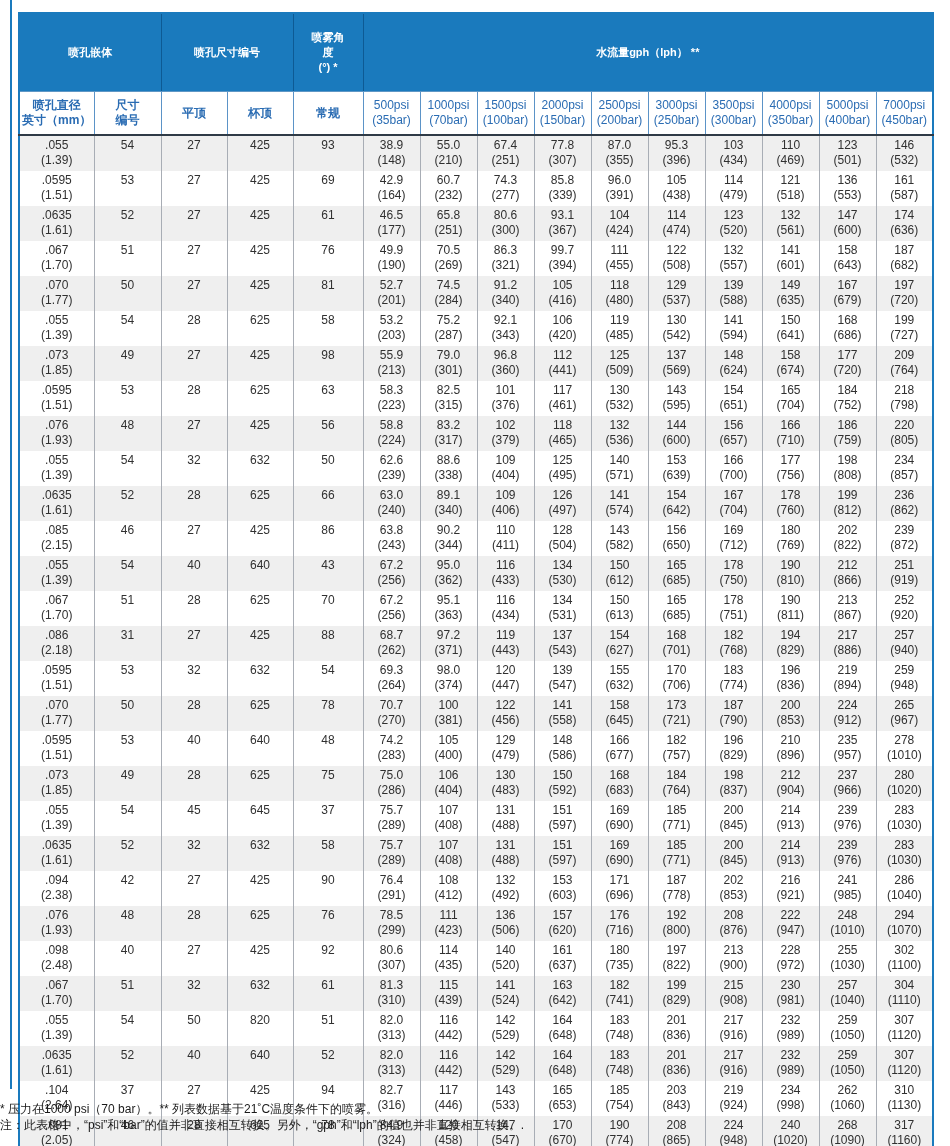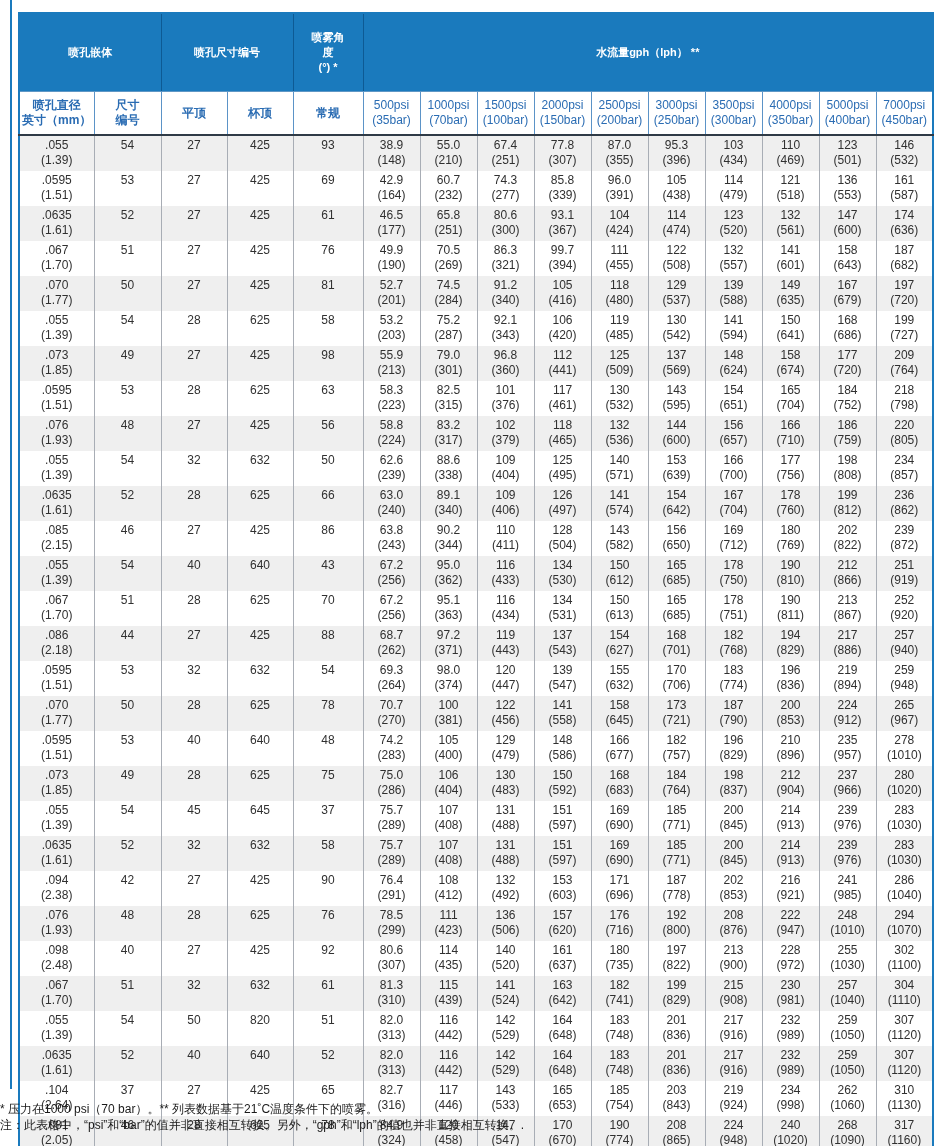--- a/index.html
+++ b/index.html
@@ -330,21 +330,21 @@
           <td>134<br>(531)</td>
           <td>150<br>(613)</td>
           <td>165<br>(685)</td>
           <td>178<br>(751)</td>
           <td>190<br>(811)</td>
           <td>213<br>(867)</td>
           <td>252<br>(920)</td>
         </tr>
         <tr>
           <td>.086<br>(2.18)</td>
-          <td>44</td>
+          <td>31</td>
           <td>27</td>
           <td>425</td>
           <td>88</td>
           <td>68.7<br>(262)</td>
           <td>97.2<br>(371)</td>
           <td>119<br>(443)</td>
           <td>137<br>(543)</td>
           <td>154<br>(627)</td>
           <td>168<br>(701)</td>
           <td>182<br>(768)</td>
@@ -554,21 +554,21 @@
           <td>217<br>(916)</td>
           <td>232<br>(989)</td>
           <td>259<br>(1050)</td>
           <td>307<br>(1120)</td>
         </tr>
         <tr>
           <td>.104<br>(2.64)</td>
           <td>37</td>
           <td>27</td>
           <td>425</td>
-          <td>65</td>
+          <td>94</td>
           <td>82.7<br>(316)</td>
           <td>117<br>(446)</td>
           <td>143<br>(533)</td>
           <td>165<br>(653)</td>
           <td>185<br>(754)</td>
           <td>203<br>(843)</td>
           <td>219<br>(924)</td>
           <td>234<br>(998)</td>
           <td>262<br>(1060)</td>
           <td>310<br>(1130)</td>

